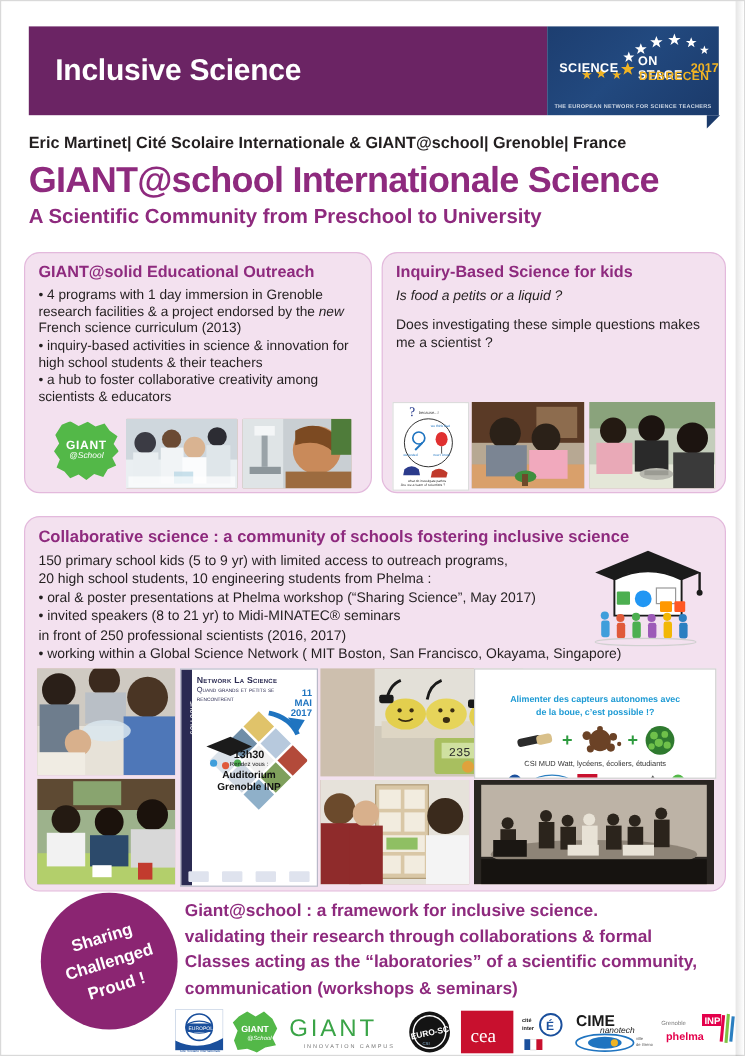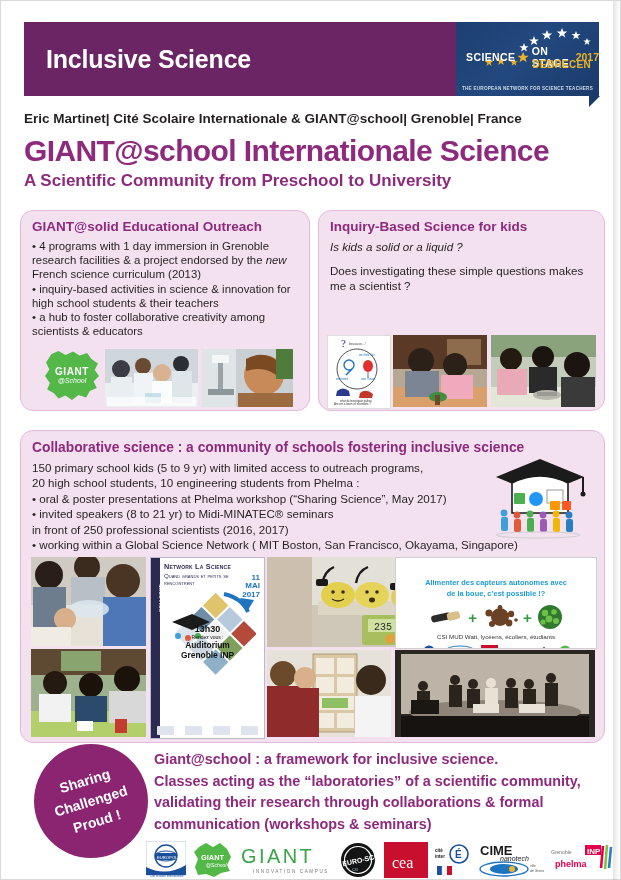--- a/index.html
+++ b/index.html
@@ -259,21 +259,21 @@
         <rect x="36" y="44" width="55" height="14" fill="#9c6b3f"></rect>
         <rect x="74" y="0" width="17" height="30" fill="#4f7c3a"></rect>
       </svg>
     </div>
   </div>
 
   <div class="panel" id="panel-inquiry">
     <div class="panel-title">Inquiry-Based Science for kids</div>
     <div class="panel-body">
       <div class="q-block">
-        <div>Is kids a solid or a liquid ?</div>
+        <div>Is food a petits or a liquid ?</div>
       </div>
       <div class="q-block2">Does investigating these simple questions makes me a scientist ?</div>
     </div>
 
     <div class="ph" style="left:8px;top:124px;width:62px;height:72px;background:#ffffff;border:1px solid #dcdcdc;">
       <svg width="60" height="70" viewBox="0 0 60 70">
         <rect width="60" height="70" fill="#ffffff"></rect>
         <text x="13" y="11" font-size="11" font-family="Liberation Serif, serif" fill="#1b2f86">?</text>
         <text x="21" y="9" font-size="3.4" fill="#444">because...!</text>
         <circle cx="29" cy="33" r="20" fill="none" stroke="#2b2b2b" stroke-width="0.8"></circle>
@@ -587,22 +587,22 @@
   <div class="circle-badge">
     <div class="cb-txt">
       <div>Sharing</div>
       <div>Challenged</div>
       <div>Proud !</div>
     </div>
   </div>
 
   <div class="concl">
     <div>Giant@school : a framework for inclusive science.</div>
+    <div>validating their research through collaborations &amp; formal</div>
     <div>Classes acting as the “laboratories” of a scientific community,</div>
-    <div>validating their research through collaborations &amp; formal</div>
     <div>communication (workshops &amp; seminars)</div>
   </div>
 
   <div class="logo-strip">
     <div class="lg-box">
       <svg width="40" height="38" viewBox="0 0 40 38">
         <rect width="40" height="34" fill="#ffffff" stroke="#b9c8de"></rect>
         <circle cx="20" cy="15" r="11" fill="none" stroke="#1a4f9c" stroke-width="1.4"></circle>
         <ellipse cx="20" cy="15" rx="11" ry="5" fill="none" stroke="#1a4f9c" stroke-width="1"></ellipse>
         <rect x="9" y="12" width="22" height="7" rx="3" fill="#1a4f9c"></rect>

